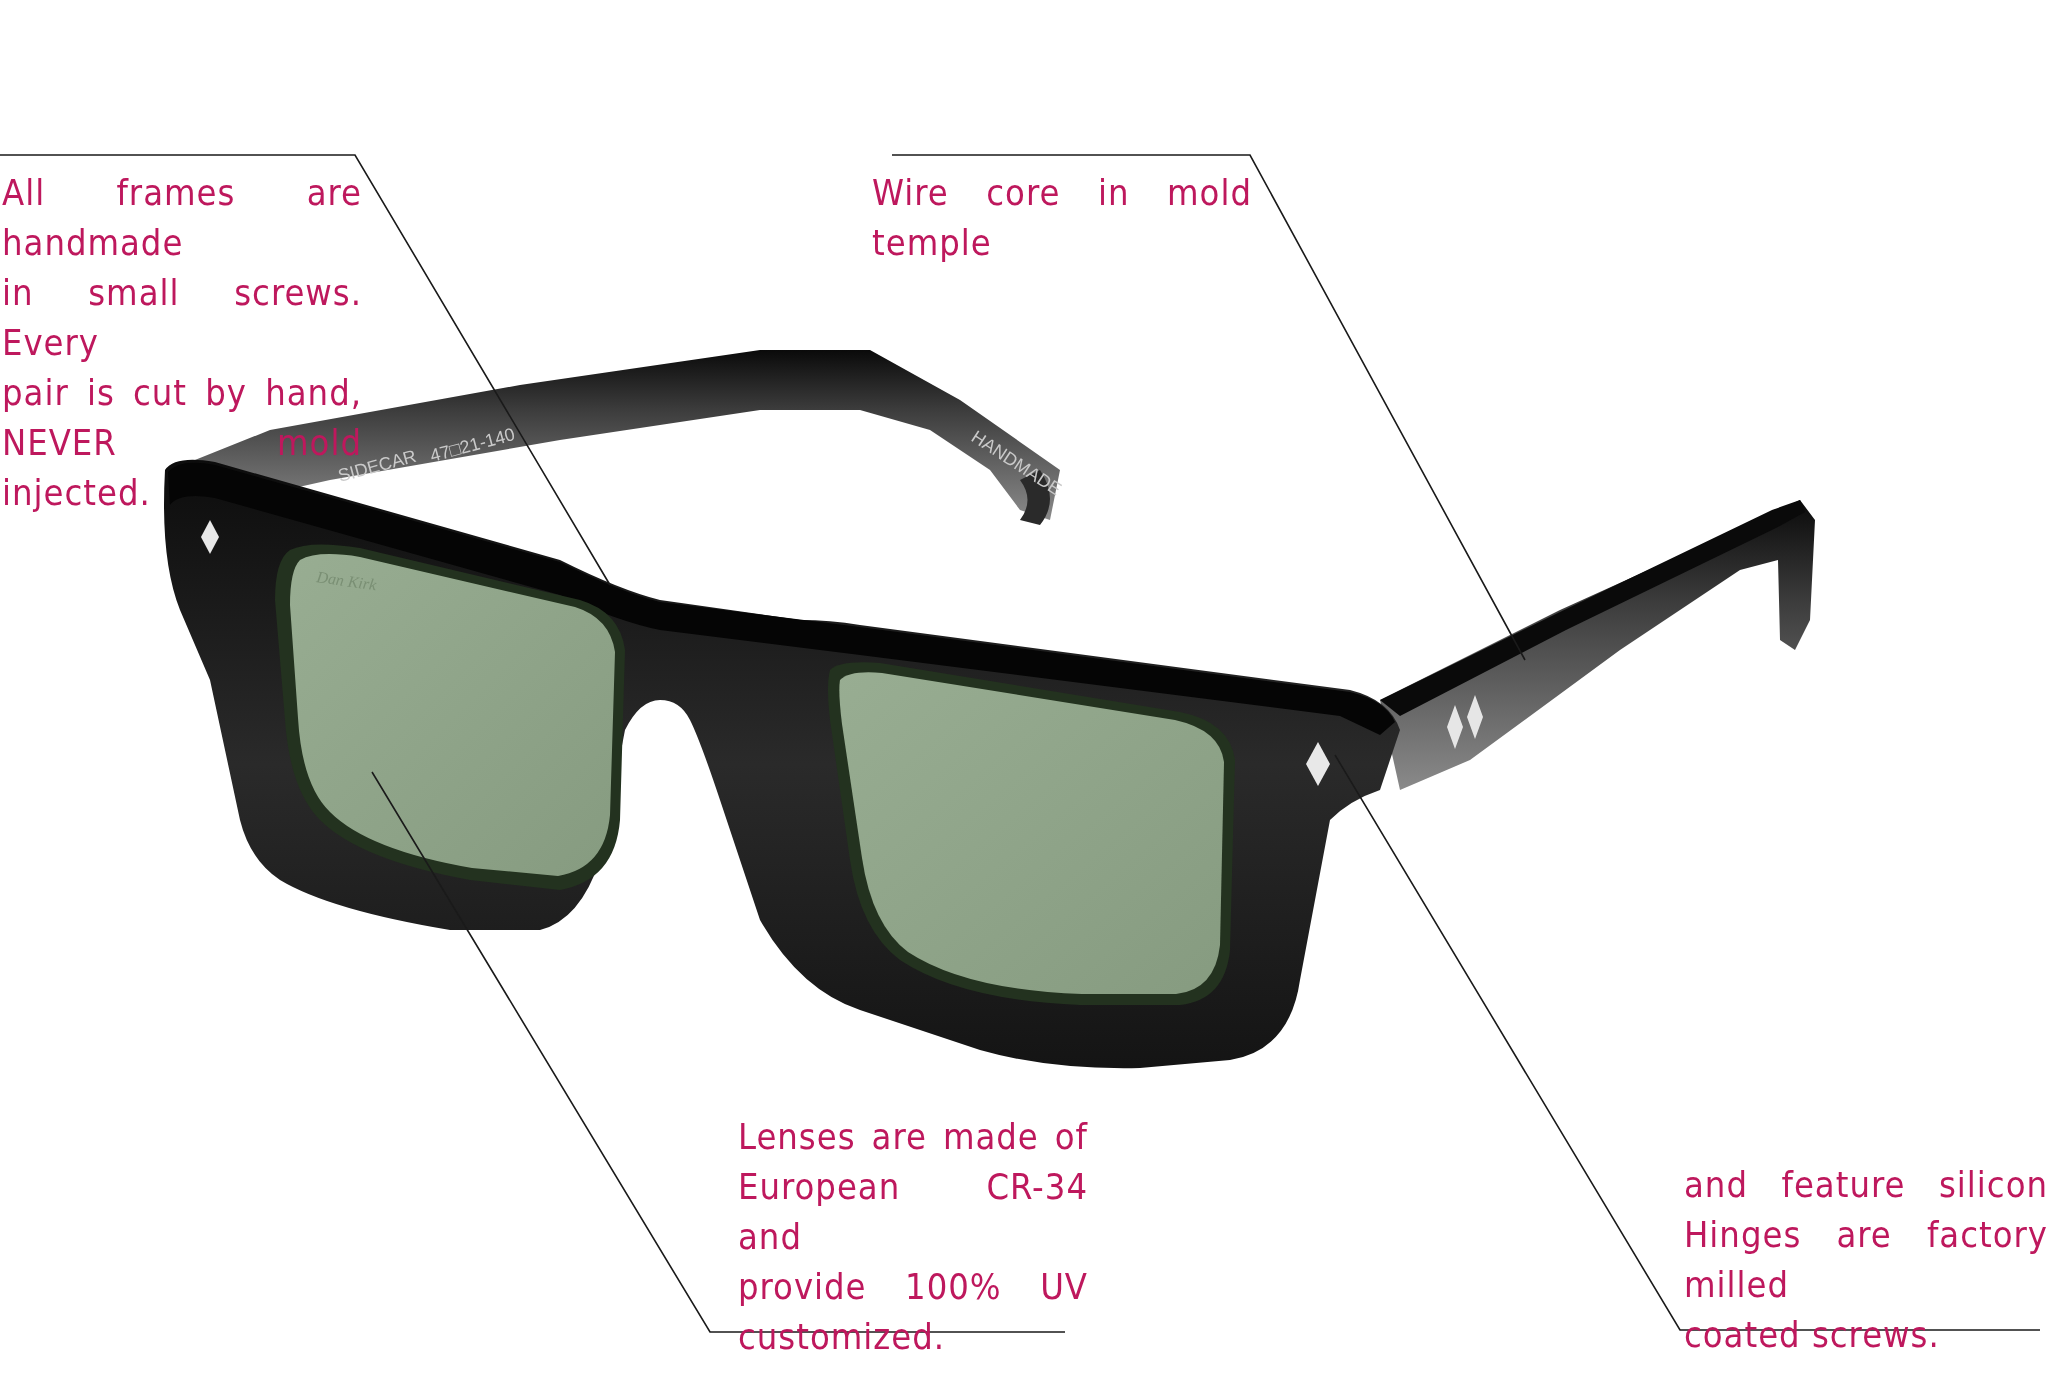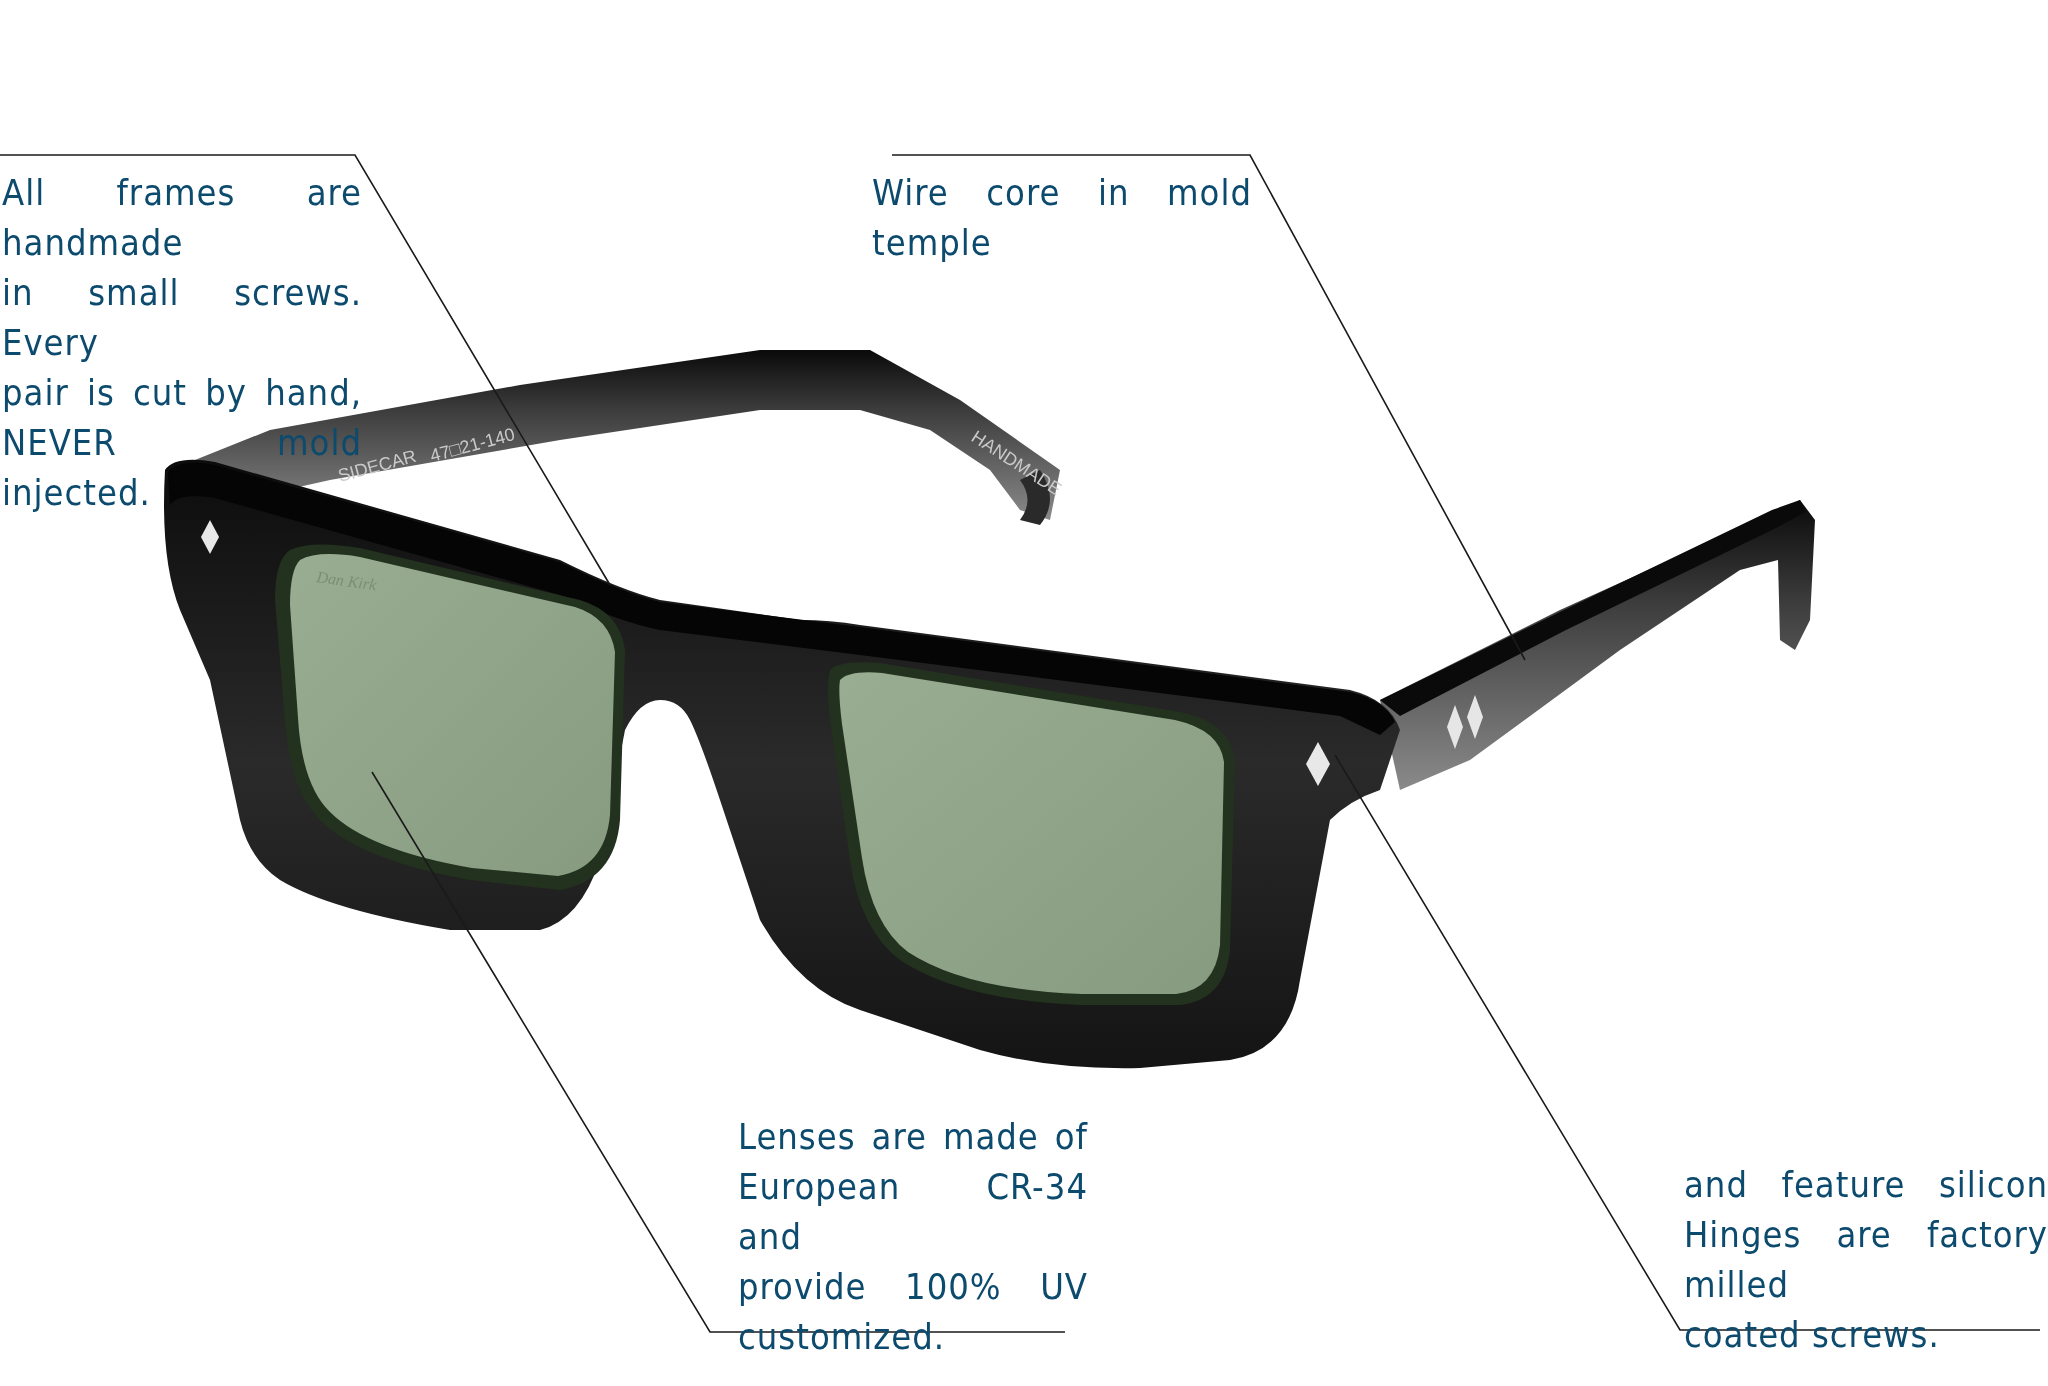--- a/index.html
+++ b/index.html
@@ -1,20 +1,20 @@
 <!DOCTYPE html>
 <html><head>
 <meta charset="utf-8">
 <style>
   html, body { margin:0; padding:0; background:#ffffff; }
   body { width:2048px; height:1386px; position:relative; overflow:hidden;
          font-family:"DejaVu Sans Condensed","DejaVu Sans","Liberation Sans",sans-serif; }
   .stage { position:absolute; left:0; top:0; width:2048px; height:1386px; }
   svg.art { position:absolute; left:0; top:0; width:2048px; height:1386px; }
-  .callout { position:absolute; color:#0c4a6e; font-size:36px; line-height:50px;
+  .callout { position:absolute; color:#be185d; font-size:36px; line-height:50px;
              text-align:justify; text-align-last:left; letter-spacing:1px;
              font-family:"DejaVu Sans","Liberation Sans",sans-serif;
              font-stretch:condensed; transform-origin:left top; }
   .callout span { display:block; }
   .justify-line { text-align:justify; text-align-last:justify; }
   #c1 { left:2px; top:168px; width:360px; }
   #c2 { left:872px; top:168px; width:380px; }
   #c3 { left:738px; top:1112px; width:350px; }
   #c4 { left:1684px; top:1160px; width:364px; }
   .engrave { font-family:"Liberation Sans",sans-serif; fill:#c9c9c9; font-size:18px; }

